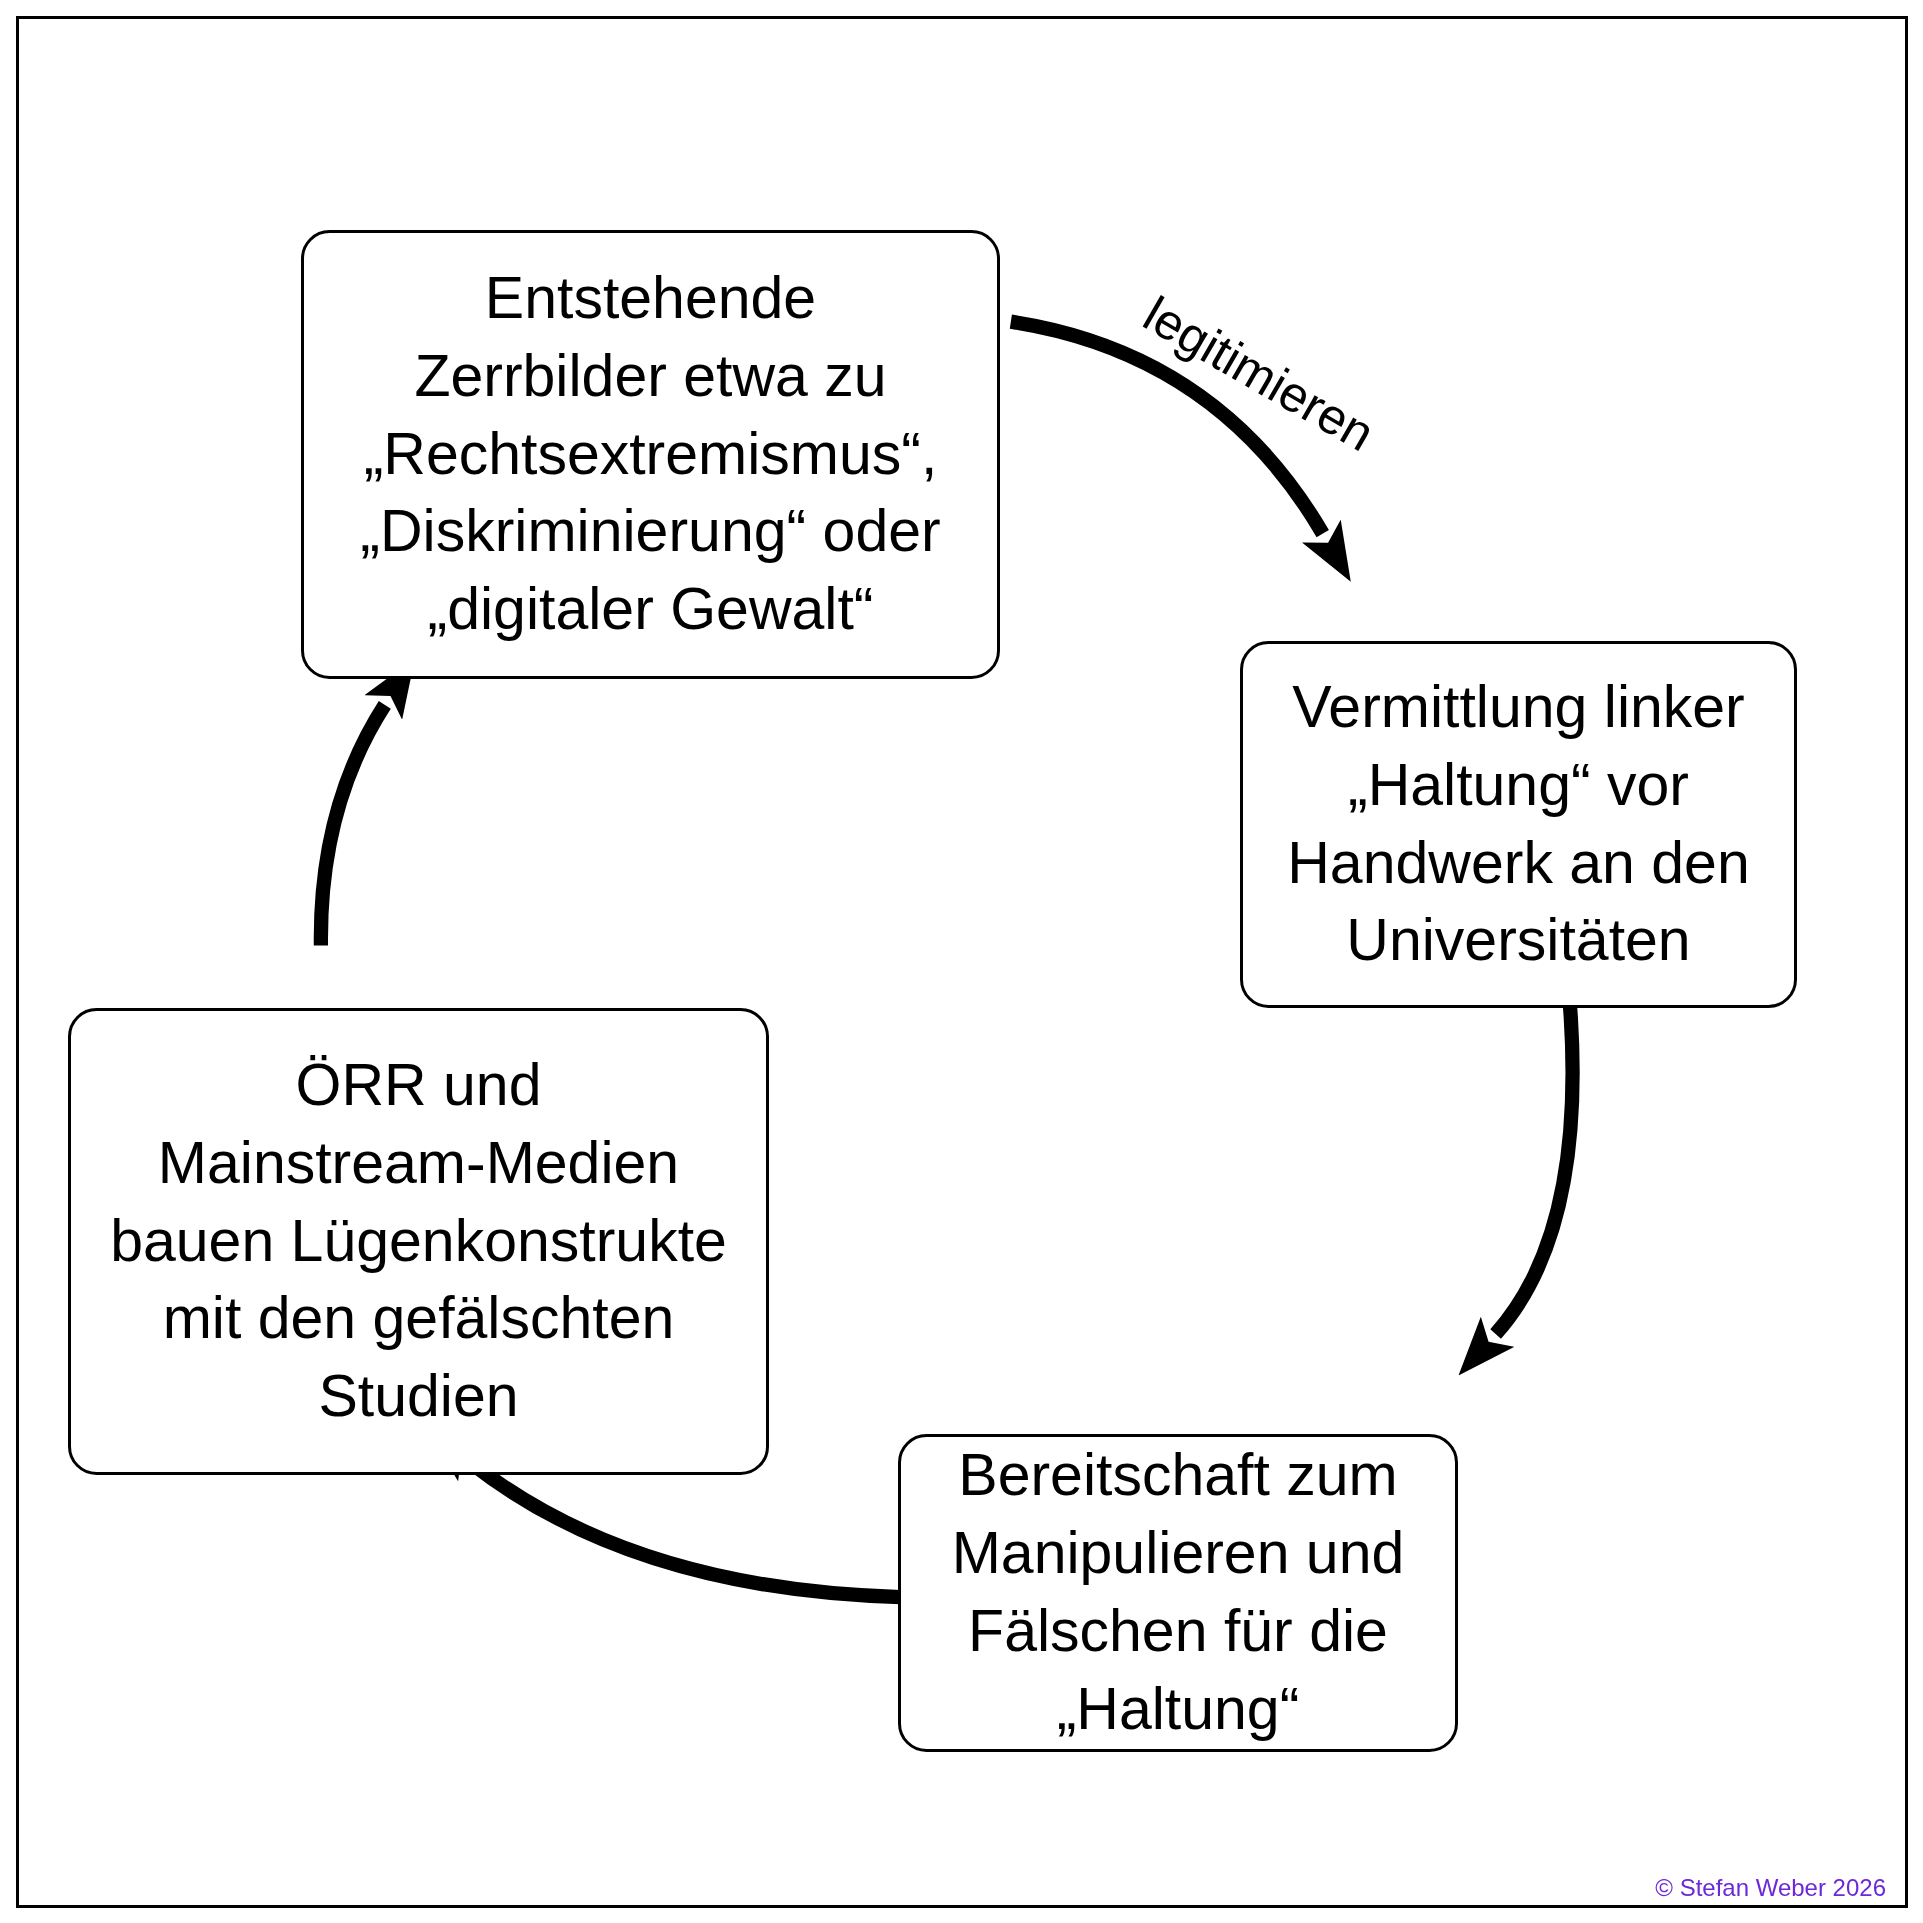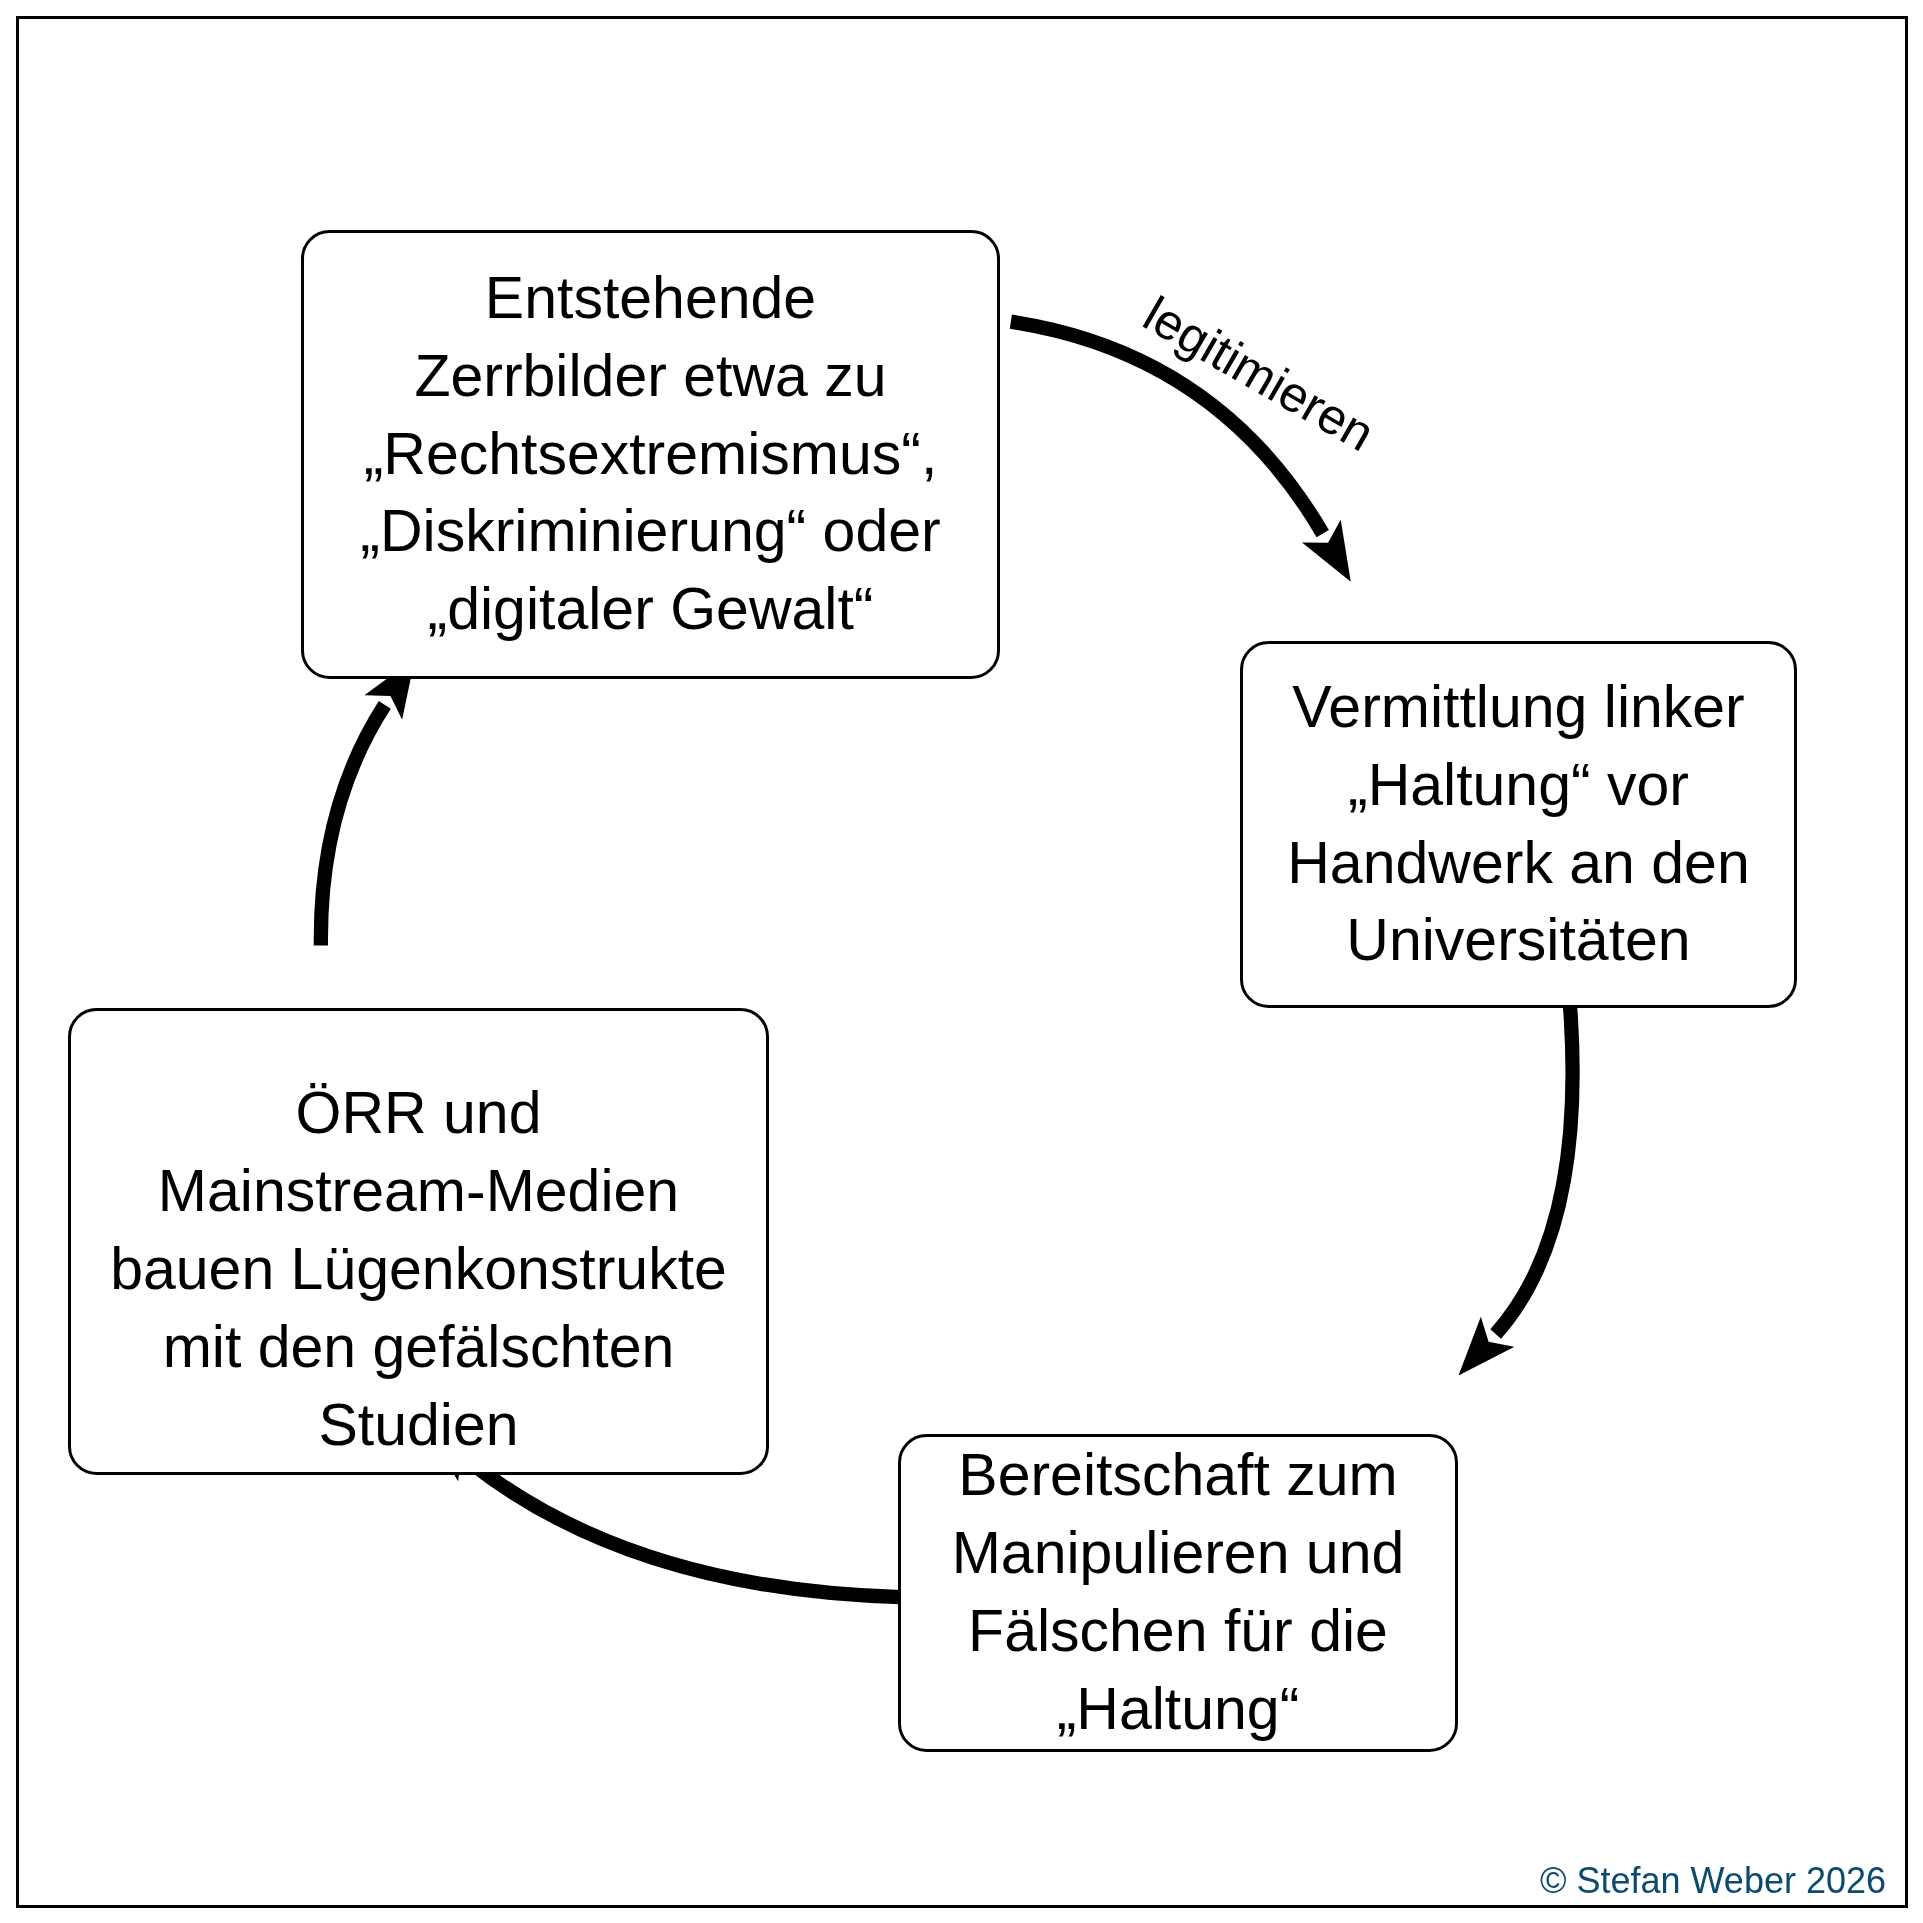--- a/index.html
+++ b/index.html
@@ -37,21 +37,21 @@
     color: #000000;
     font-size: 59px;
     line-height: 1.32;
     white-space: pre-line;
     padding: 7.5px 15px;
     margin-top: 44px;
   }
   #node-top    { left: 301px;  top: 186px;  width: 699px; height: 449px; }
   #node-right  { left: 1240px; top: 597px;  width: 557px; height: 367px; }
   #node-bottom { left: 898px; top: 1390px; width: 560px; height: 318px; }
-  #node-left   { left: 68px;   top: 964px; width: 701px; height: 467px; align-items: flex-end; }
+  #node-left   { left: 68px;   top: 964px; width: 701px; height: 467px; }
 
   #arrow-layer {
     position: absolute;
     left: 0; top: 0;
     width: 1924px;
     height: 1924px;
   }
   #arrow-layer path.arrow {
     fill: none;
     stroke: #000000;
@@ -64,22 +64,22 @@
     top: 374px;
     transform: translate(-50%, -50%) rotate(30deg);
     font-size: 50px;
     color: #000000;
     white-space: nowrap;
   }
   .copyright {
     position: absolute;
     right: 38px;
     bottom: 22.5px;
-    font-size: 36px;
-    color: #0c4a6e;
+    font-size: 24px;
+    color: #6d28d9;
     white-space: nowrap;
   }
 </style>
 </head>
 <body>
 
 <div id="canvas">
 
   <div class="frame"></div>
 

